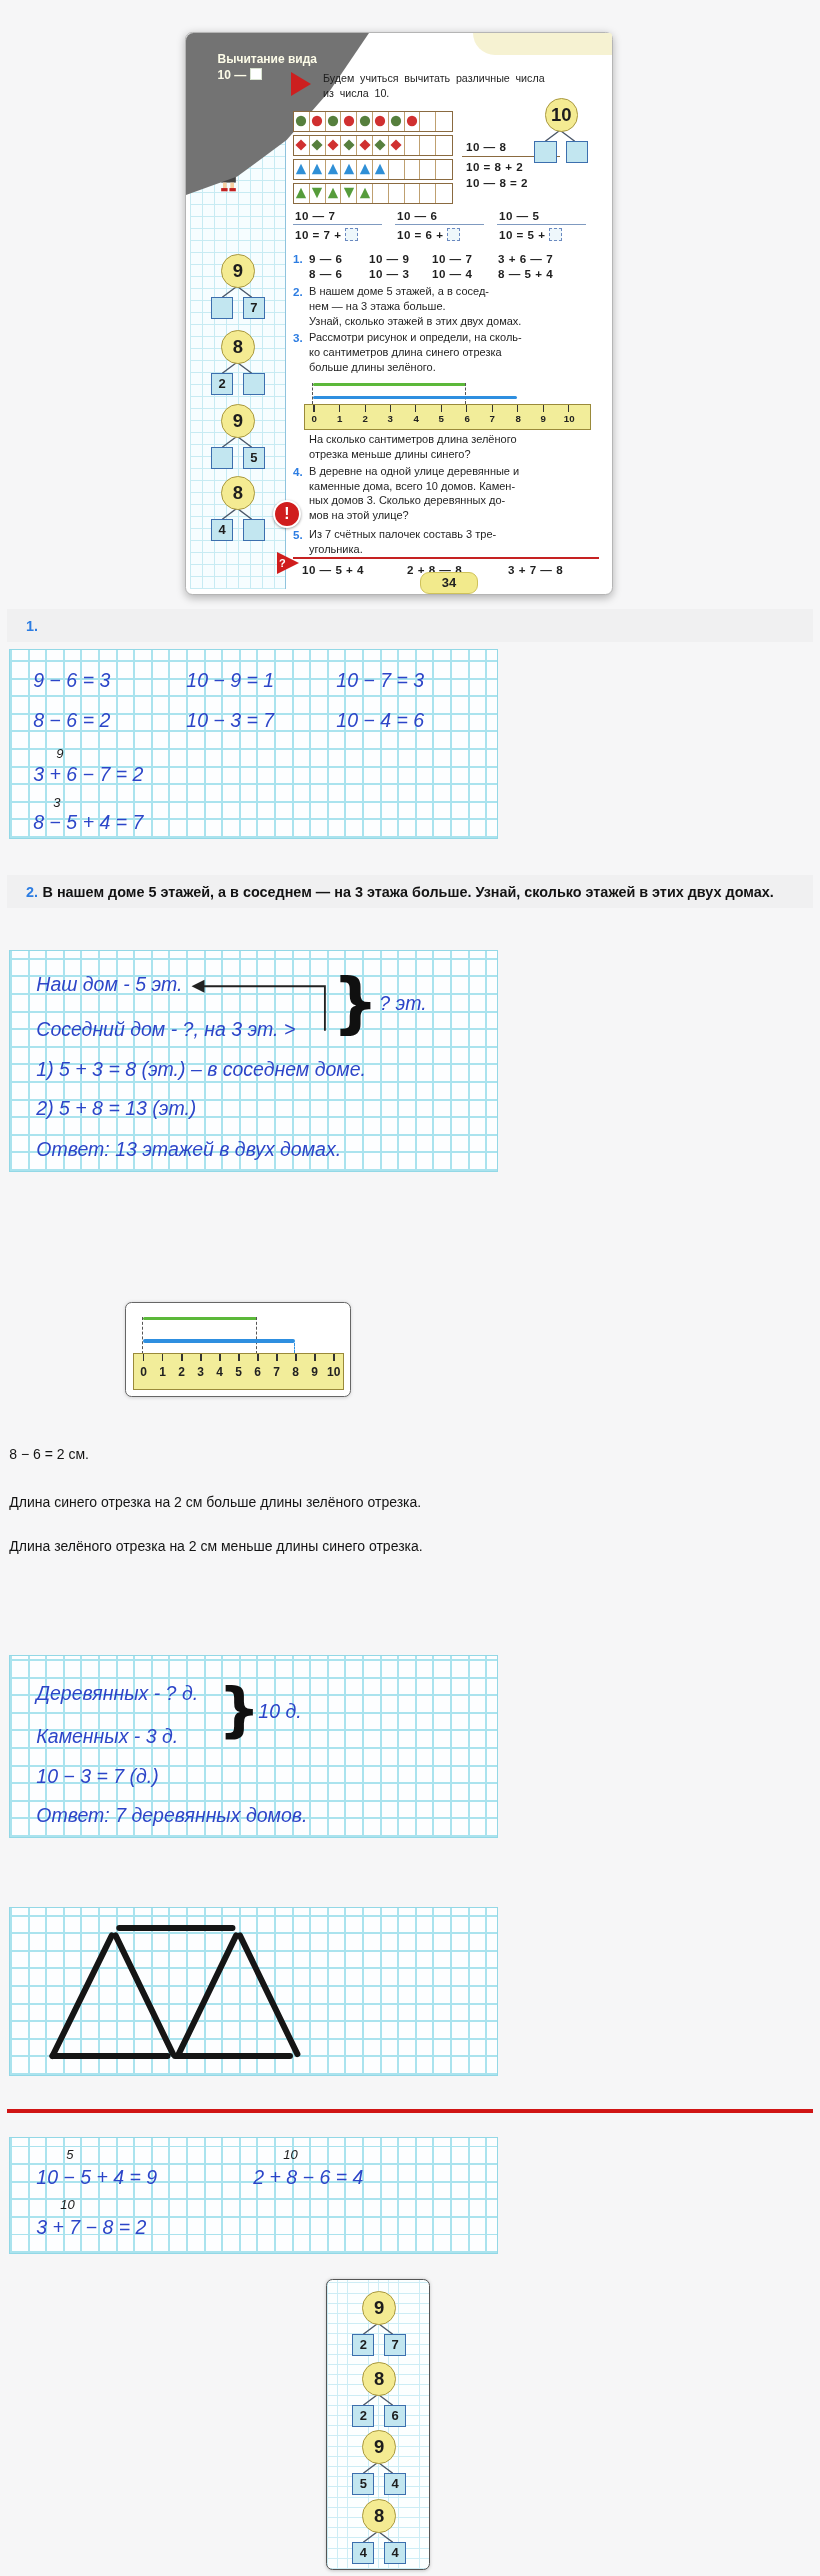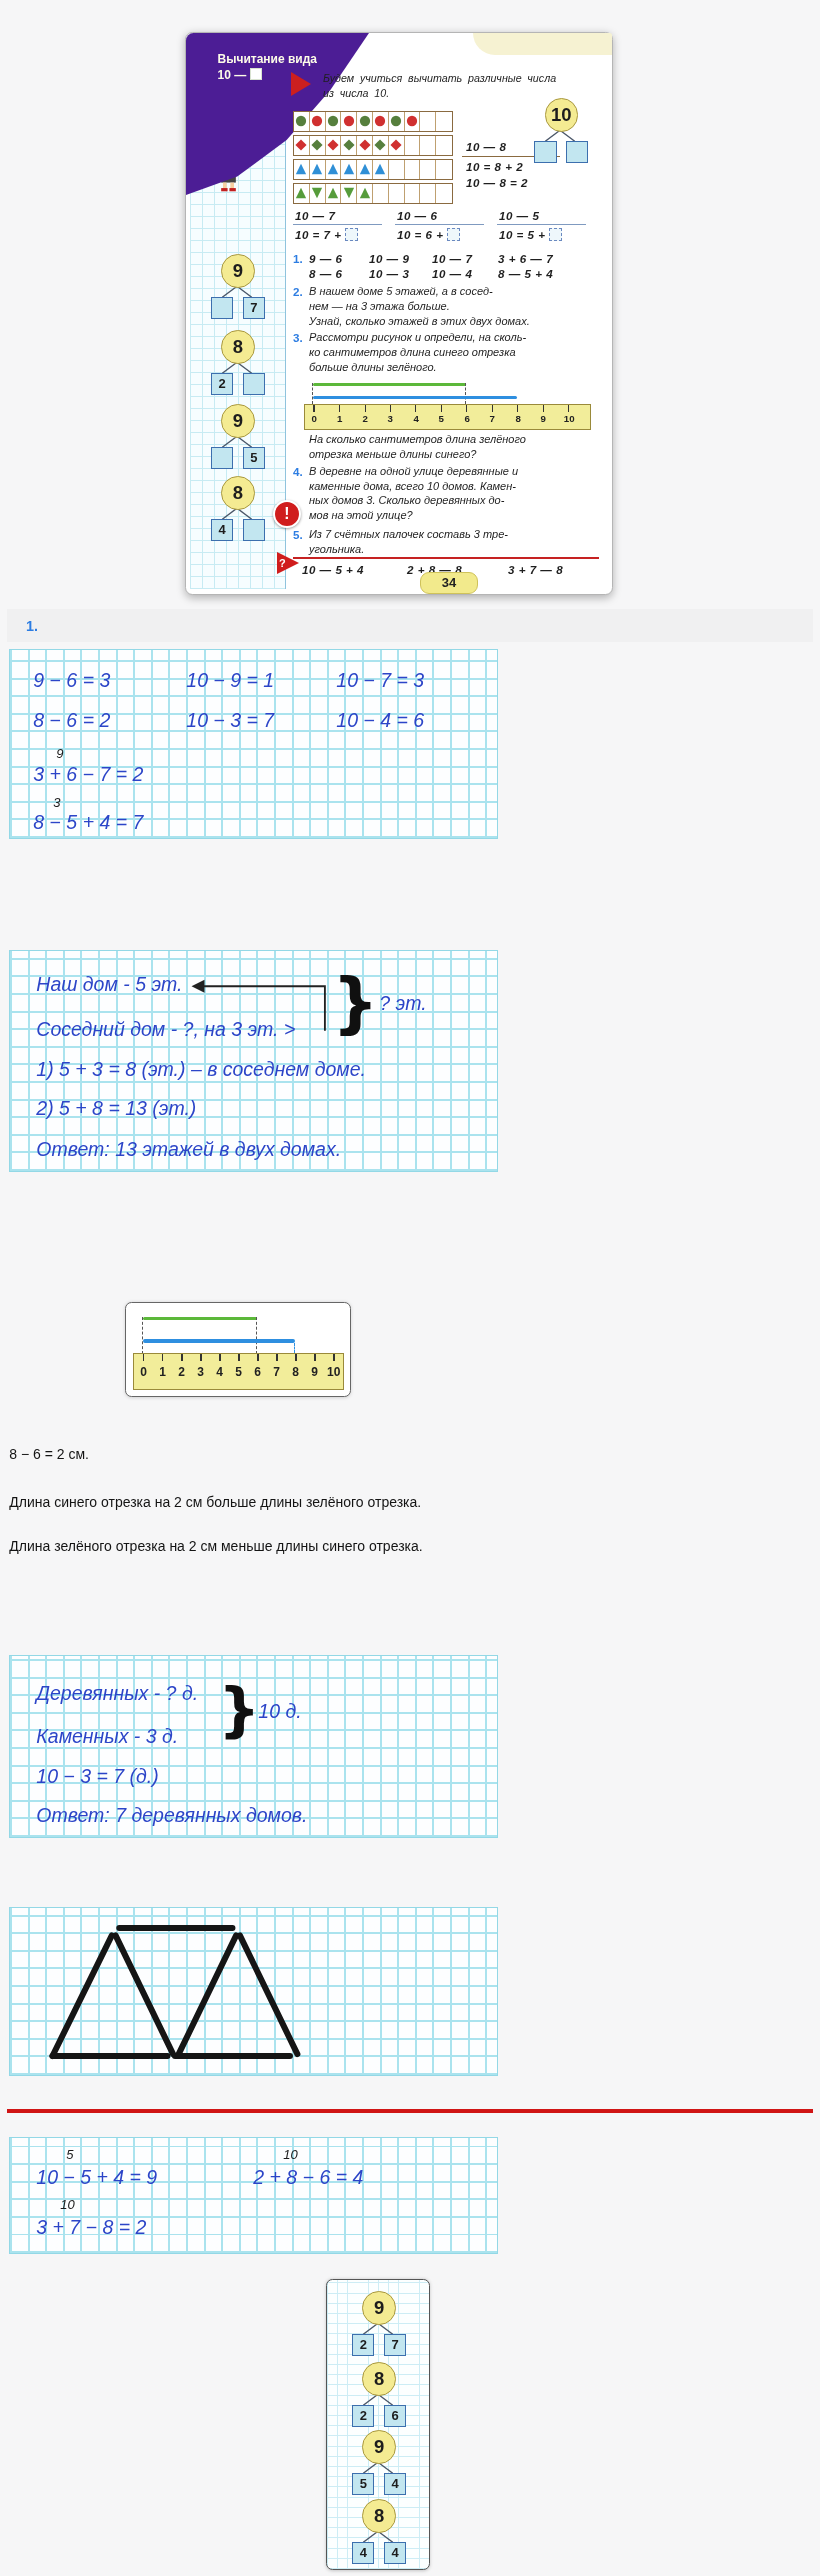--- a/index.html
+++ b/index.html
@@ -23,25 +23,25 @@
   .plain{position:absolute;color:#141414;font-size:14px;white-space:nowrap;}
   .brace{position:absolute;color:#101010;font-family:"DejaVu Sans",sans-serif;font-weight:bold;}
   
   #textbook{position:absolute;left:185px;top:32px;width:426px;height:561px;background:#fff;
     border:0.9px solid #b5b5b5;border-radius:7.4px;box-shadow:0 2.8px 8.3px rgba(0,0,0,.28);}
   .tb-corner{position:absolute;right:0;top:0;width:139px;height:22px;background:#f6f2d2;border-radius:0 7.4px 0 65px;}
   .tb-strip{position:absolute;left:3.7px;top:102px;width:95px;height:454px;
     background-color:#f6fdff;border-right:1.9px solid #8fc3dd;
     background-image:repeating-linear-gradient(0deg,#c7ebf3 0 1.4px,transparent 1.4px 12px),
                      repeating-linear-gradient(90deg,#c7ebf3 0 1.4px,transparent 1.4px 12px);}
-  .blob{position:absolute;left:0;top:0;width:183px;height:167px;background:#4c1d95;
+  .blob{position:absolute;left:0;top:0;width:183px;height:167px;background:#737373;
     clip-path:polygon(0 0,100% 0,79% 34%,55% 64%,28% 86%,0 97%);border-radius:7.4px 0 0 0;}
   .blob-t{position:absolute;color:#fdfce8;font-weight:bold;font-size:12px;white-space:nowrap;}
   .wsq{display:inline-block;width:10.2px;height:10.2px;background:#fff;border:1.4px solid #d8e2d0;vertical-align:-0.9px;margin-left:3.7px;}
-  .tb-line{position:absolute;font-size:11px;color:#1f1f1f;white-space:nowrap;font-style:italic;}
+  .tb-line{position:absolute;font-size:11px;color:#1f1f1f;white-space:nowrap;}
   .tb-eq{font-weight:bold;font-size:11.6px;letter-spacing:0.5px;}
   .tb-num{position:absolute;color:#2d7de2;font-weight:bold;font-size:11.6px;}
   .tb-intro{font-size:10.7px;word-spacing:2.8px;}
   .play-tri{position:absolute;width:0;height:0;border-left:20.4px solid #cc1f1f;
     border-top:12px solid transparent;border-bottom:12px solid transparent;}
   .strip{position:absolute;left:107px;display:flex;border:1.9px solid #8a6a40;background:#fff;}
   .cell{width:15.8px;height:18.5px;border-right:0.9px solid #bfa070;box-sizing:border-box;
     display:flex;align-items:center;justify-content:center;}
   .cell:last-child{border-right:none;}
   .ex-hr{position:absolute;height:1.4px;background:#8a6a40;}
@@ -405,20 +405,23 @@
     <span class="hw" style="left:326px;top:18.5px">10 − 7 = 3</span>
     <span class="hw" style="left:23px;top:59px">8 − 6 = 2</span>
     <span class="hw" style="left:176px;top:59px">10 − 3 = 7</span>
     <span class="hw" style="left:326px;top:59px">10 − 4 = 6</span>
     <span class="carry" style="left:46px;top:96px">9</span>
     <span class="hw" style="left:23px;top:113px">3 + 6 − 7 = 2</span>
     <span class="carry" style="left:43px;top:145px">3</span>
     <span class="hw" style="left:23px;top:161px">8 − 5 + 4 = 7</span>
   </div>
 
+  <div class="bar" style="top:875px">
+    <span class="num">2.</span><span>В нашем доме 5 этажей, а в соседнем — на 3 этажа больше. Узнай, сколько этажей в этих двух домах.</span>
+  </div>
   <div class="grid-panel" style="top:950px;height:222px">
     <span class="hw" style="left:26px;top:22px">Наш дом - 5 эт.</span>
     <span class="hw" style="left:26px;top:67px">Соседний дом - ?, на 3 эт. &gt;</span>
     <svg class="abs" style="left:0;top:0;pointer-events:none" width="389" height="102" viewBox="0 0 420 110">
       <polyline points="206,38 340,38 340,86" fill="none" stroke="#222" stroke-width="2"></polyline>
       <polygon points="196,38 210,31 210,45" fill="#222"></polygon>
     </svg>
     <div class="brace" style="left:322px;top:16.7px;font-size:65px;line-height:69px">}</div>
     <span class="hw" style="left:369px;top:41px">? эт.</span>
     <span class="hw" style="left:26px;top:107px">1) 5 + 3 = 8 (эт.) – в соседнем доме.</span>

